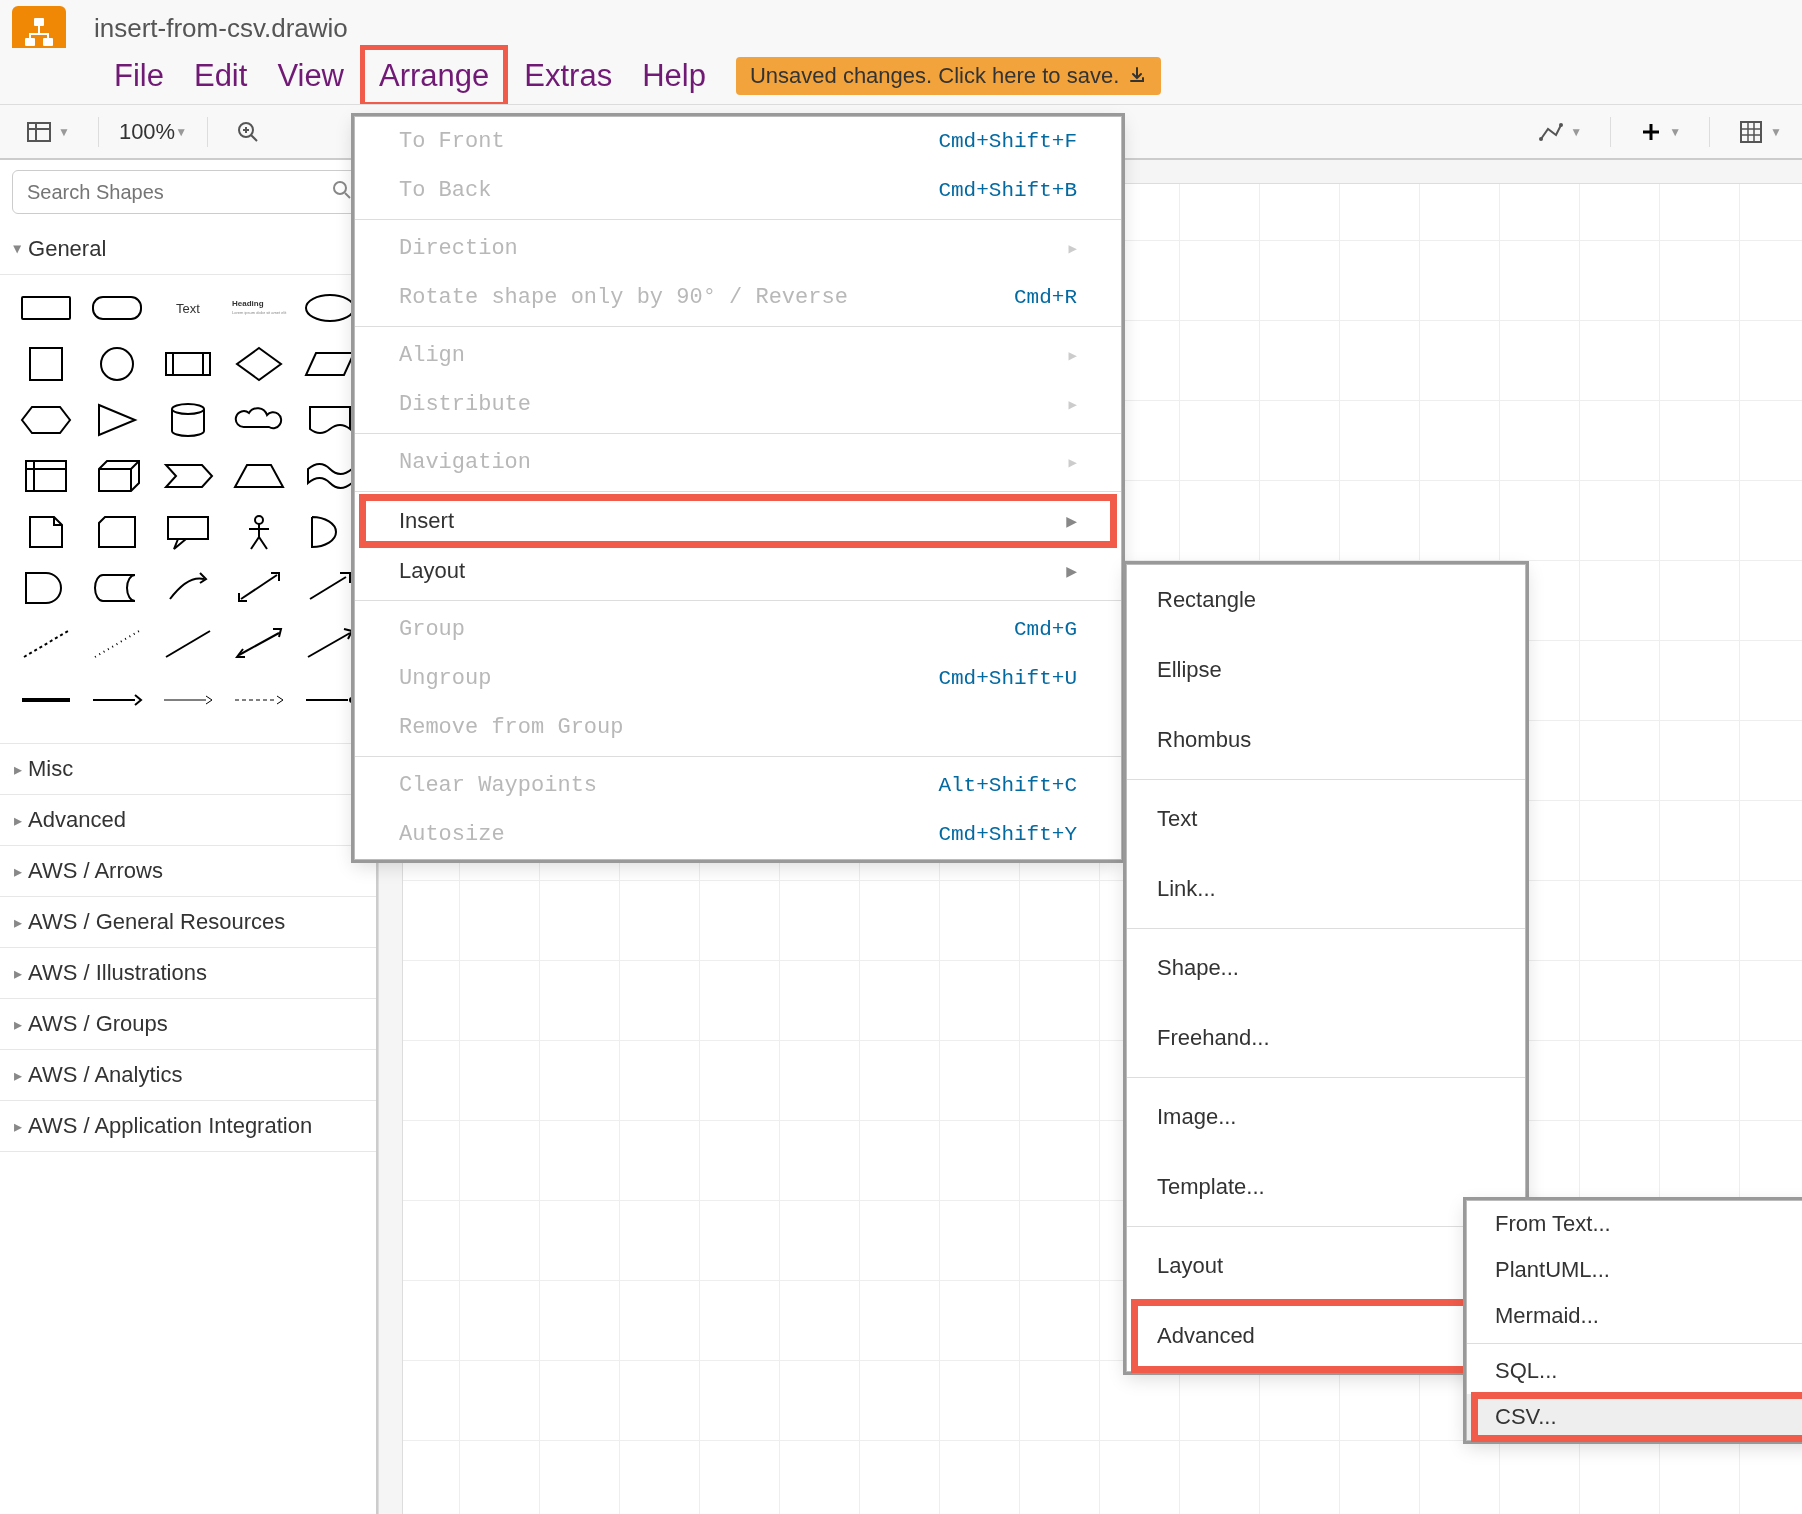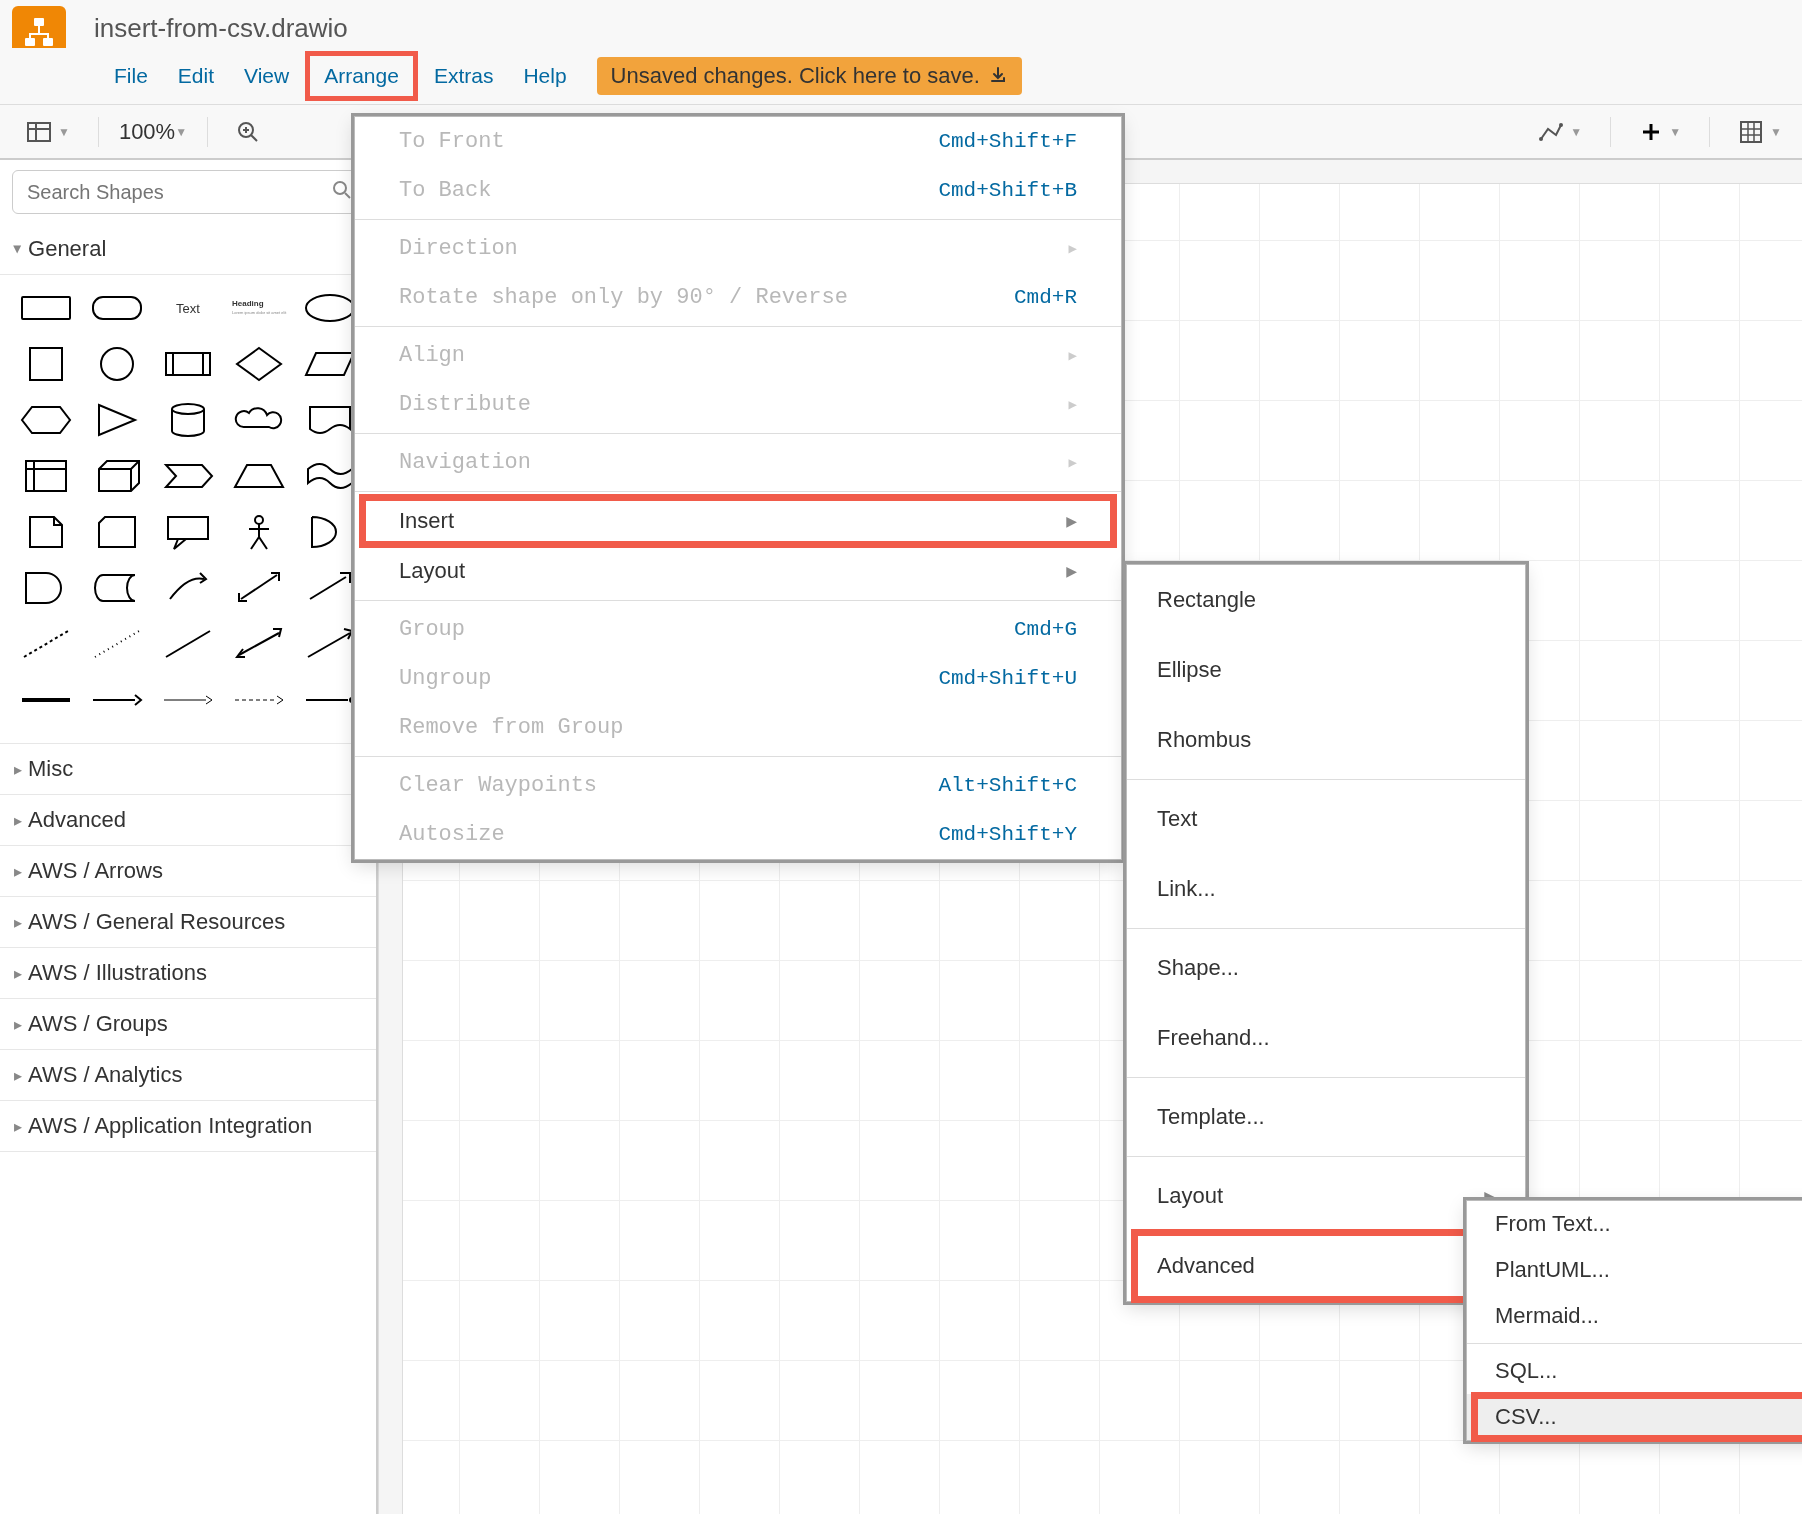--- a/index.html
+++ b/index.html
@@ -40,22 +40,22 @@
     display: flex;
     align-items: center;
     height: 56px;
     padding: 0 0 0 100px;
     background: #f8f8f8;
     gap: 2px;
     position: relative;
   }
   .menu-item {
     padding: 8px 14px;
-    font-size: 21px;
-    color: #0369a1;
+    font-size: 31px;
+    color: #701a75;
     cursor: pointer;
   }
   .menu-item.highlighted {
     border: 5px solid #F15B4A;
   }
   .save-pill {
     margin-left: 14px;
     background: #F2A33C;
     color: #333;
     padding: 6px 14px;
@@ -710,20 +710,23 @@
     </div>
     <div class="dd-sep"></div>
     <div class="dd-row">
       <span>Shape...</span>
     </div>
     <div class="dd-row">
       <span>Freehand...</span>
     </div>
     <div class="dd-sep"></div>
     <div class="dd-row">
+      <span>Image...</span>
+    </div>
+    <div class="dd-row">
       <span>Template...</span>
     </div>
     <div class="dd-sep"></div>
     <div class="dd-row">
       <span>Layout</span>
       <span class="sub-arrow">▶</span>
     </div>
     <div class="dd-row red-box">
       <span>Advanced</span>
       <span class="sub-arrow">▶</span>

